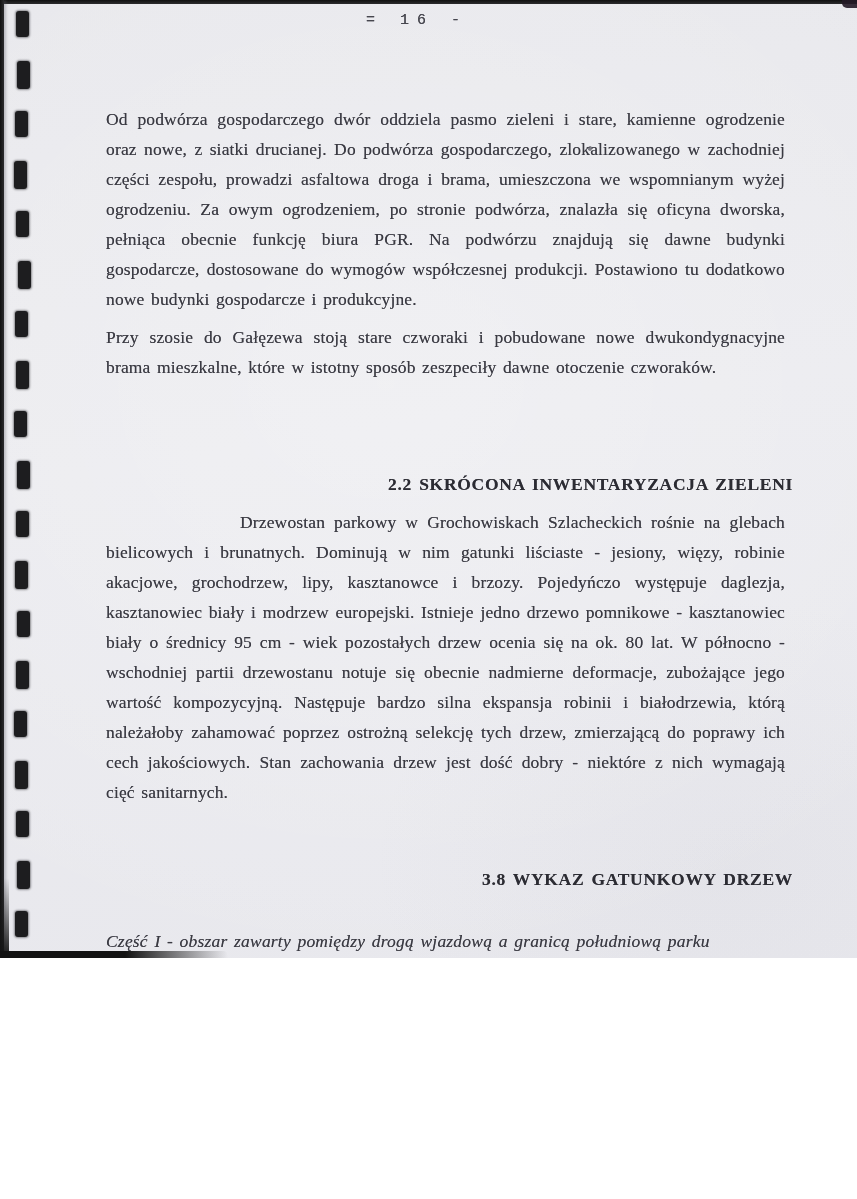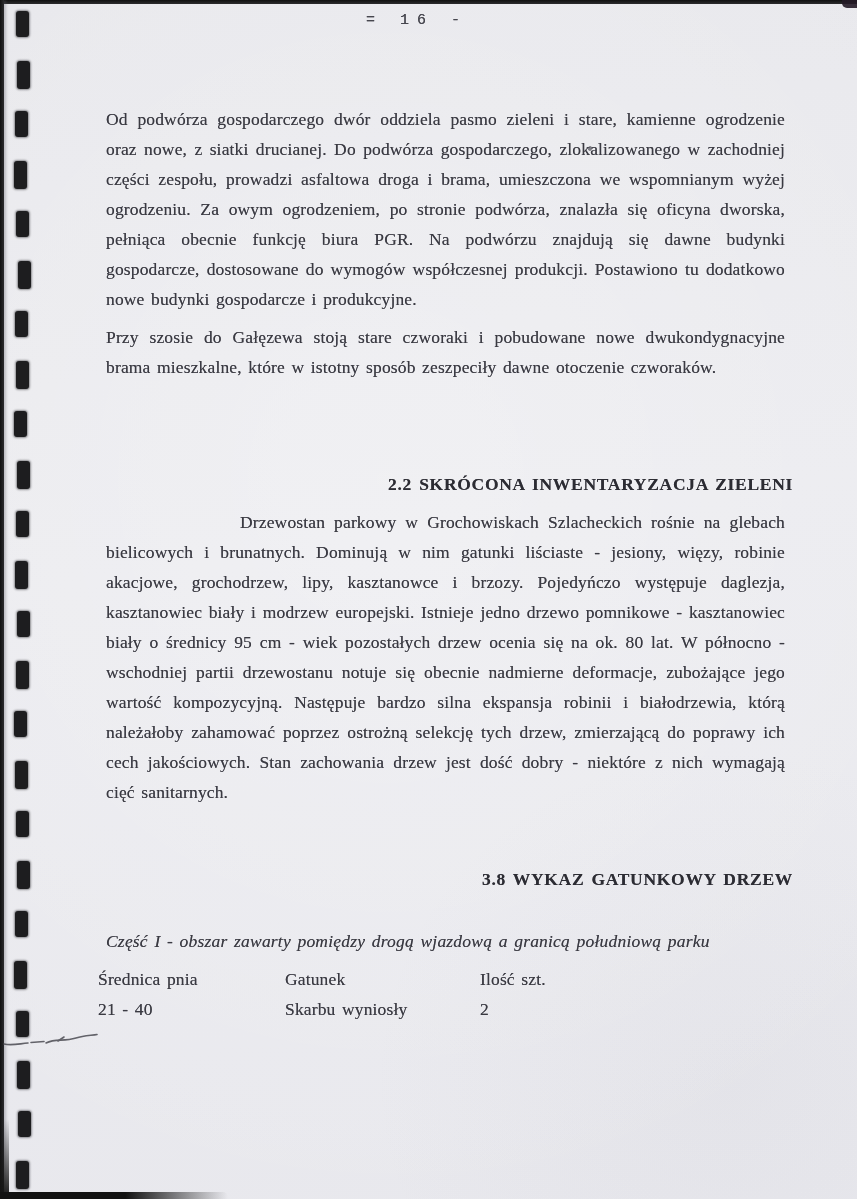--- a/index.html
+++ b/index.html
@@ -1,18 +1,18 @@
 <!DOCTYPE html>
 <html lang="pl"><head>
 <meta charset="utf-8">
 <style>
   html,body{margin:0;padding:0;}
   .page{
     position:relative;
-    width:857px;height:1199px;
+    width:857px;height:958px;
     overflow:hidden;
     font-family:"Liberation Serif", serif;
     color:#3a3a42;
     background:
       radial-gradient(120% 90% at 45% 40%, rgba(255,255,255,.28), rgba(255,255,255,0) 70%),
       radial-gradient(60% 40% at 85% 90%, rgba(150,150,165,.06), rgba(150,150,165,0) 70%),
       linear-gradient(172deg, #e8e8ec 0%, #ebebef 45%, #e8e8ed 100%);
   }
   
   .edge-top{position:absolute;top:0;left:0;right:0;height:4px;

